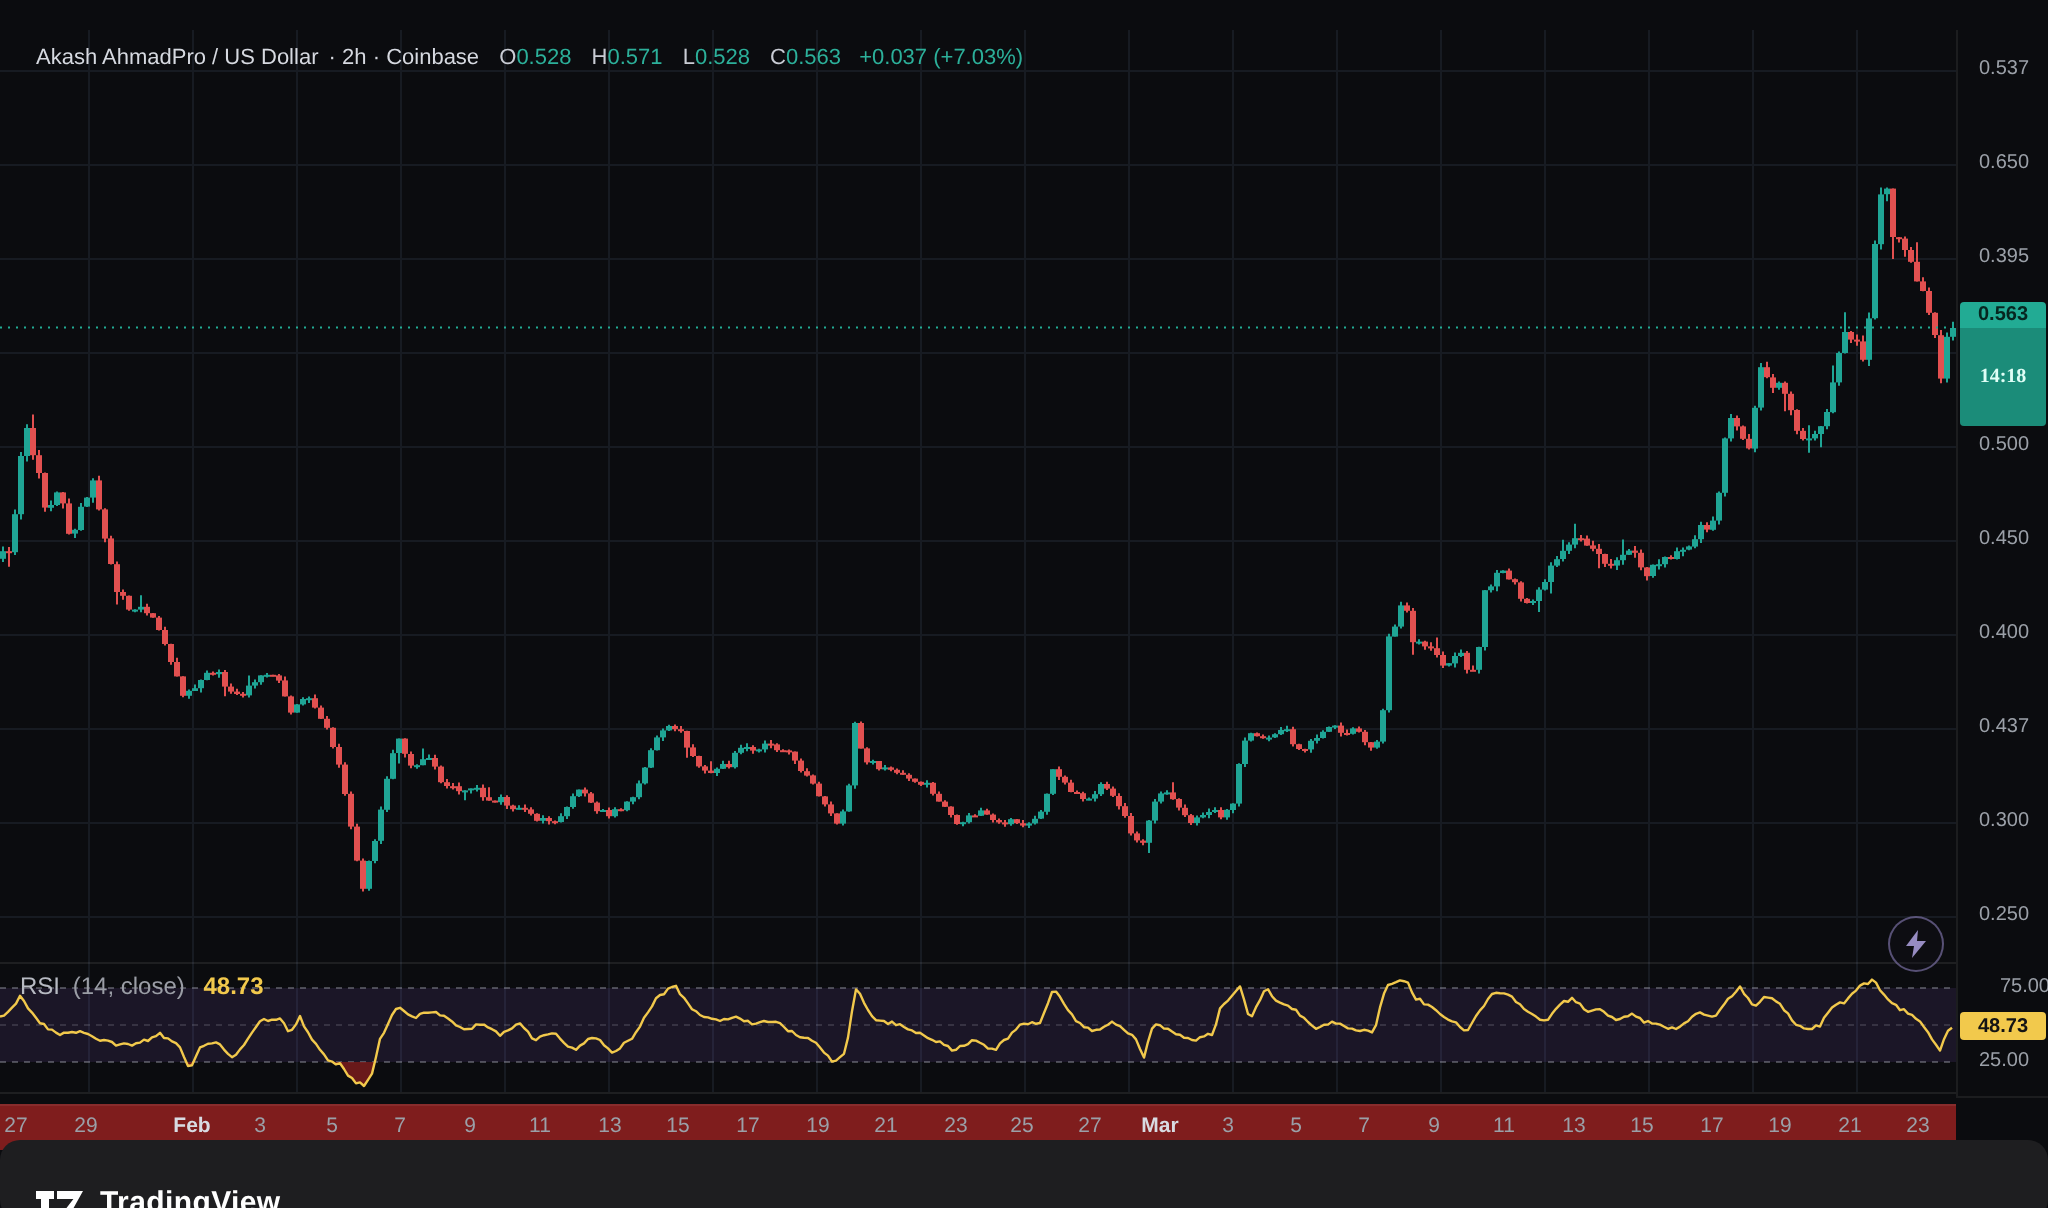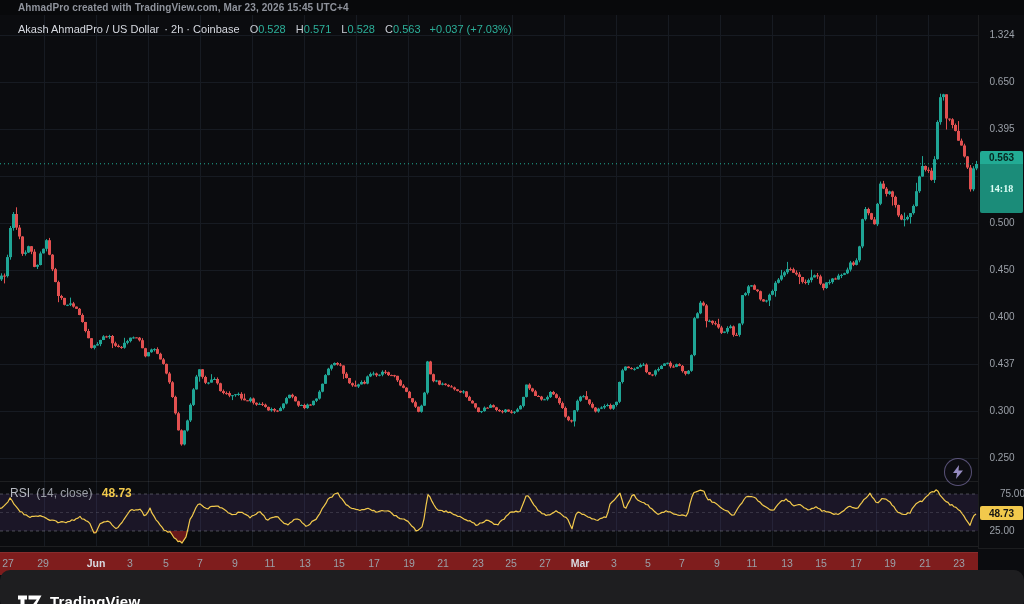--- a/index.html
+++ b/index.html
@@ -42,21 +42,20 @@
   #axis-corner{position:absolute;left:978px;top:548px;width:46px;height:22px;background:#0b0c0f;border-top:1px solid rgba(255,255,255,.07);}
   
   #bottom-bar{position:absolute;left:0;top:570px;width:100%;height:40px;background:#1e1e20;display:flex;align-items:flex-end;padding-left:18px;box-sizing:border-box;border-radius:10px;}
   #tv-brand-text{color:#fff;font-size:15px;font-weight:700;margin-left:8px;letter-spacing:.2px;}
 </style>
 </head>
 <body>
 
 <div id="app">
 
-  <div id="attribution-bar">AhmadPro created with TradingView.com, Mar 23, 2026 15:45 UTC+4</div>
 
   <div id="chart-wrap">
     <svg id="chart-svg" width="978" height="548" viewBox="0 0 978 548">
         <line x1="0" x2="978" y1="458.49999999999994" y2="458.49999999999994" stroke="#171b22" stroke-width="1"></line>
         <line x1="0" x2="978" y1="411.49999999999994" y2="411.49999999999994" stroke="#171b22" stroke-width="1"></line>
         <line x1="0" x2="978" y1="364.5" y2="364.5" stroke="#171b22" stroke-width="1"></line>
         <line x1="0" x2="978" y1="317.49999999999994" y2="317.49999999999994" stroke="#171b22" stroke-width="1"></line>
         <line x1="0" x2="978" y1="270.49999999999994" y2="270.49999999999994" stroke="#171b22" stroke-width="1"></line>
         <line x1="0" x2="978" y1="223.49999999999997" y2="223.49999999999997" stroke="#171b22" stroke-width="1"></line>
         <line x1="0" x2="978" y1="176.49999999999991" y2="176.49999999999991" stroke="#171b22" stroke-width="1"></line>
@@ -774,37 +773,37 @@
       </svg>
     </div>
   </div>
 
   <div id="price-scale">
     <div id="last-price-badge" style="top: 135.78px; background: rgb(34, 171, 148);">
       <div class="lp">0.563</div>
       <div class="cd">14:18</div>
     </div>
     <div id="rsi-value-badge" style="top: 491.44px; background: rgb(242, 201, 76);">48.73</div>
-  <div class="price-label" style="top: 14px;">1.324</div>
+  <div class="price-label" style="top: 14px;">0.537</div>
       <div class="price-label" style="top: 61px;">0.650</div>
       <div class="price-label" style="top: 108px;">0.395</div>
       <div class="price-label" style="top: 202px;">0.500</div>
       <div class="price-label" style="top: 249px;">0.450</div>
       <div class="price-label" style="top: 296px;">0.400</div>
       <div class="price-label" style="top: 343px;">0.437</div>
       <div class="price-label" style="top: 390px;">0.300</div>
       <div class="price-label" style="top: 437px;">0.250</div>
       <div class="price-label" style="top: 473px; text-align: right;">75.00</div>
       <div class="price-label" style="top: 510px;">25.00</div>
     </div>
 
   <div id="time-axis">
       <div class="time-label" style="left: 8px;">27</div>
       <div class="time-label" style="left: 43px;">29</div>
-      <div class="time-label bold" style="left: 96px;">Jun</div>
+      <div class="time-label bold" style="left: 96px;">Feb</div>
       <div class="time-label" style="left: 130px;">3</div>
       <div class="time-label" style="left: 166px;">5</div>
       <div class="time-label" style="left: 200px;">7</div>
       <div class="time-label" style="left: 235px;">9</div>
       <div class="time-label" style="left: 270px;">11</div>
       <div class="time-label" style="left: 305px;">13</div>
       <div class="time-label" style="left: 339px;">15</div>
       <div class="time-label" style="left: 374px;">17</div>
       <div class="time-label" style="left: 409px;">19</div>
       <div class="time-label" style="left: 443px;">21</div>

